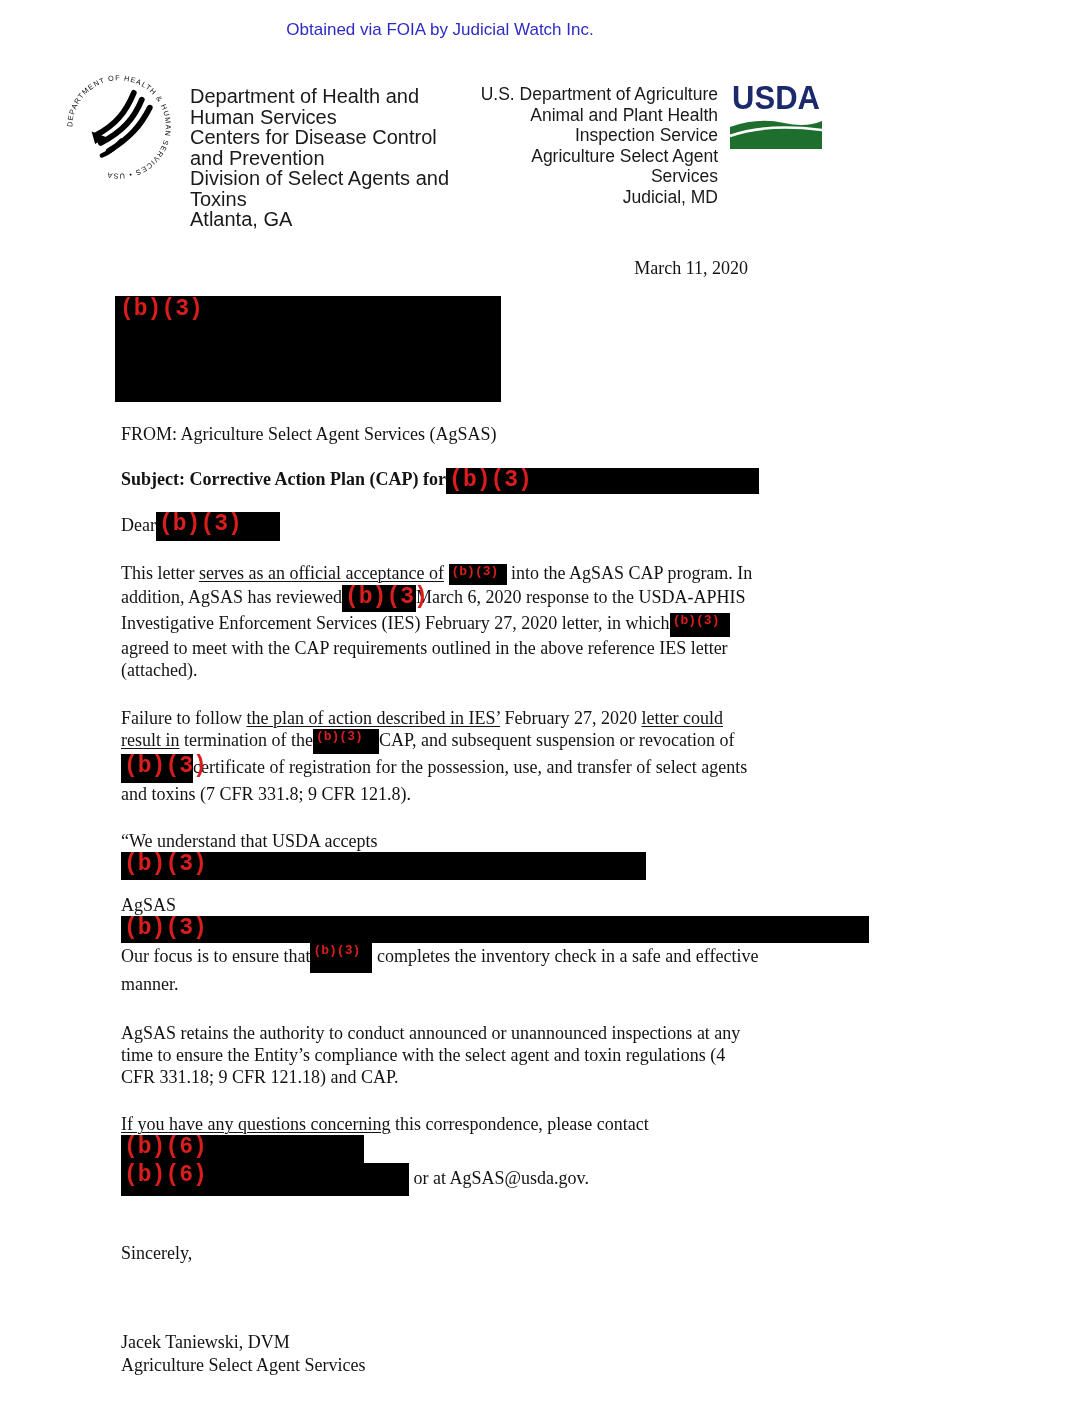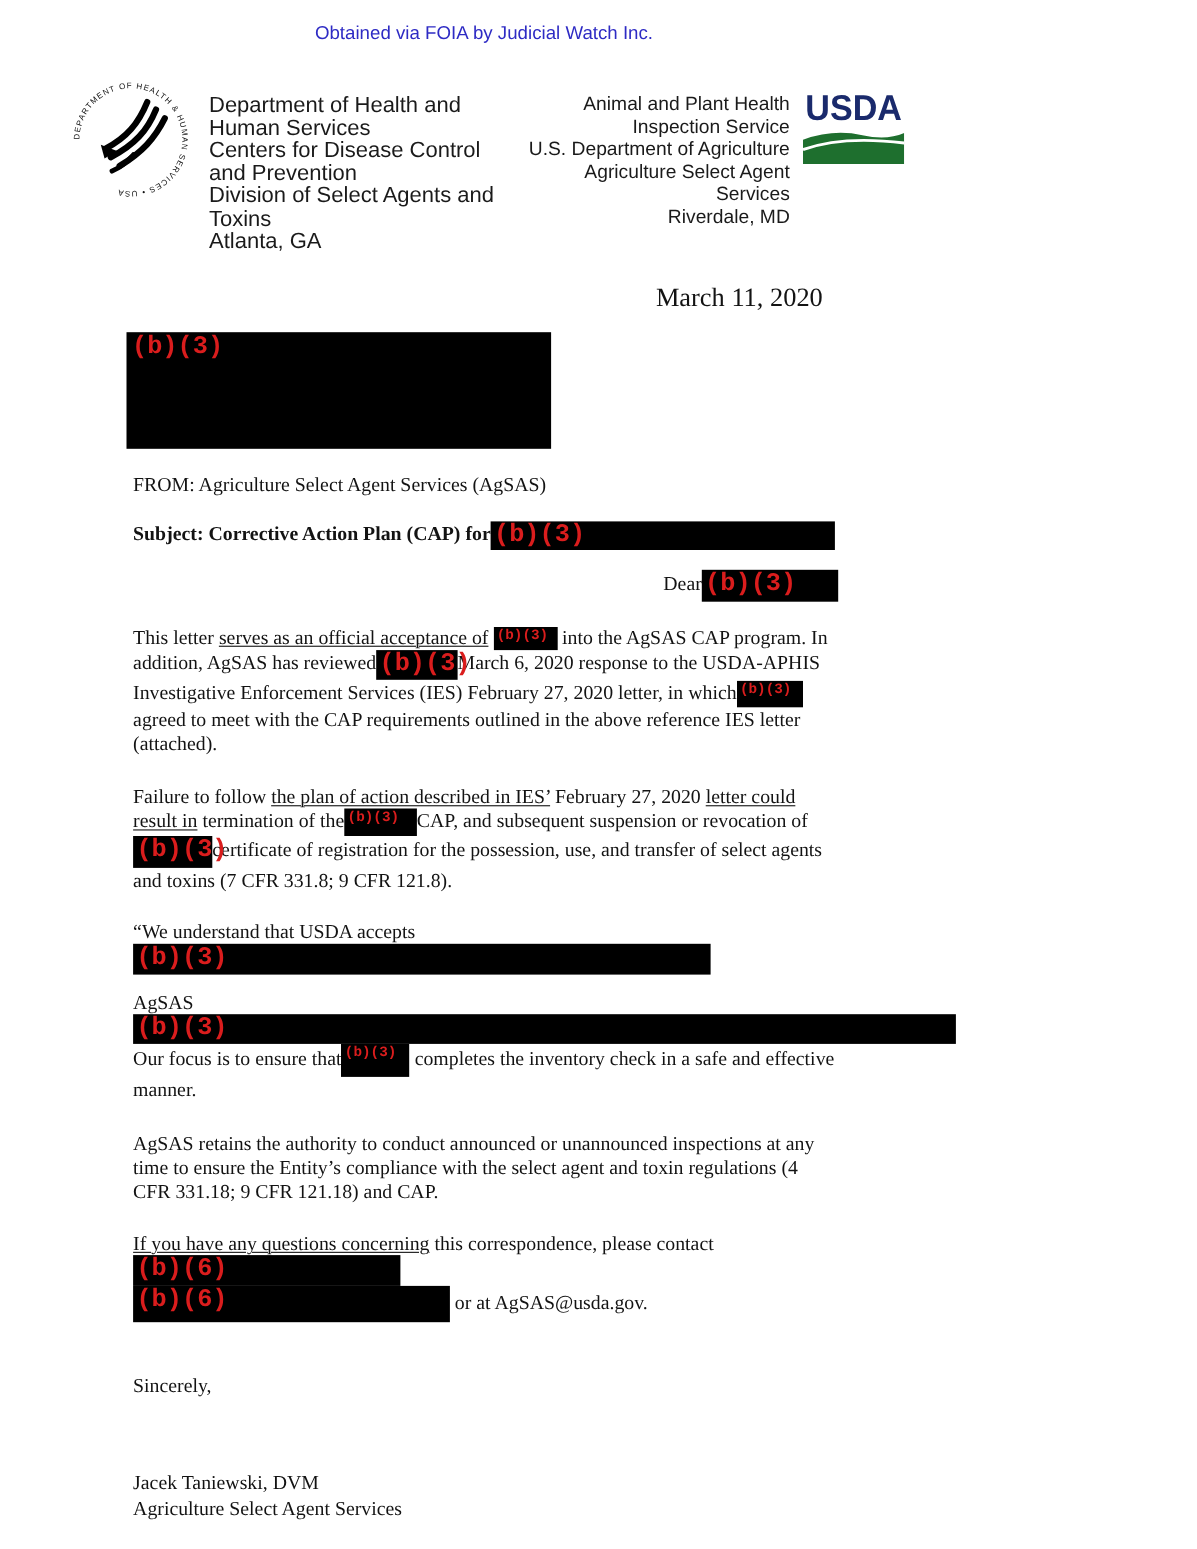--- a/index.html
+++ b/index.html
@@ -7,31 +7,31 @@
   .banner{padding-top:20px;text-align:center;font-family:"Liberation Sans",sans-serif;font-size:17px;color:#2e2bc4;}
   .header{display:flex;align-items:flex-start;margin:38px 58px 0 62px;}
   .hhs{display:flex;gap:14px;}
   .hhs-seal{width:114px;height:114px;flex:none;margin-top:-8px;}
   .hhs-lines{font-family:"Liberation Sans",sans-serif;font-size:20px;line-height:20.5px;padding-top:8px;color:#1a1a1a;}
   .usda{margin-left:auto;display:flex;gap:12px;}
   .usda-lines{text-align:right;font-family:"Liberation Sans",sans-serif;font-size:17.5px;line-height:20.5px;padding-top:6px;color:#1a1a1a;}
   .usda-logo{width:92px;padding-top:6px;flex:none;}
   .usda-word{font-family:"Liberation Sans",sans-serif;font-weight:bold;font-size:31px;color:#1a2a6c;line-height:30px;text-align:center;letter-spacing:0px;transform:scaleY(1.05);}
   .usda-field{display:block;margin-top:1px;}
-  .date{margin:28px 132px 0 0;text-align:right;font-size:24px;}
+  .date{margin:28px 132px 0 0;text-align:right;font-size:18px;}
   .letter-body{margin:0 118px 0 121px;font-size:18px;line-height:22px;}
   .letter-body p{margin:21px 0 0 0;}
   .addr-block{margin:17px 0 0 -6px;width:386px;height:106px;background:#000;box-sizing:border-box;padding:2px 5px;}
   .rlabel{font-family:Liberation Mono, monospace;font-weight:bold;color:#da1d1d;line-height:1;}
   .rlabel.lg{font-size:23px;}
   .rlabel.sm{font-size:13px;}
   .redact{display:inline-block;background:#000;vertical-align:middle;position:relative;}
   .redact .rlabel{position:absolute;top:1px;left:3px;white-space:nowrap;}
   .subject{font-weight:bold;margin-top:23px !important;}
-  .salutation{margin-top:18px !important;text-align:right;}
+  .salutation{margin-top:18px !important;}
   .p2{margin-top:26px !important;}
   .p3{margin-top:27px !important;}
   .quote{margin-top:25px !important;}
   .p4{margin-top:14px !important;}
   .p5{margin-top:27px !important;}
   .p6{margin-top:25px !important;}
   .u{text-decoration:underline;text-underline-offset:2px;text-decoration-thickness:1px;}
   .email{cursor:pointer;}
   .closing{margin-top:46px !important;}
   .sig{margin-top:67px;line-height:23px;}
@@ -63,24 +63,24 @@
       </svg>
       <div class="hhs-lines">
         <div>Department of Health and Human Services</div>
         <div>Centers for Disease Control and Prevention</div>
         <div>Division of Select Agents and Toxins</div>
         <div>Atlanta, GA</div>
       </div>
     </div>
     <div class="usda">
       <div class="usda-lines">
+        <div>U.S. Department of Agriculture</div>
         <div>Animal and Plant Health Inspection Service</div>
-        <div>U.S. Department of Agriculture</div>
         <div>Agriculture Select Agent Services</div>
-        <div>Riverdale, MD</div>
+        <div>Judicial, MD</div>
       </div>
       <div class="usda-logo">
         <div class="usda-word">USDA</div>
         <svg class="usda-field" width="92" height="34" viewBox="0 0 92 34" aria-hidden="true">
           <path d="M0,12 Q28,2 54,8 Q76,13 92,6 L92,34 L0,34 Z" fill="#1e6f2e"></path>
           <path d="M0,21 Q36,8 92,15" stroke="#ffffff" stroke-width="2.6" fill="none"></path>
         </svg>
       </div>
     </div>
   </div>

